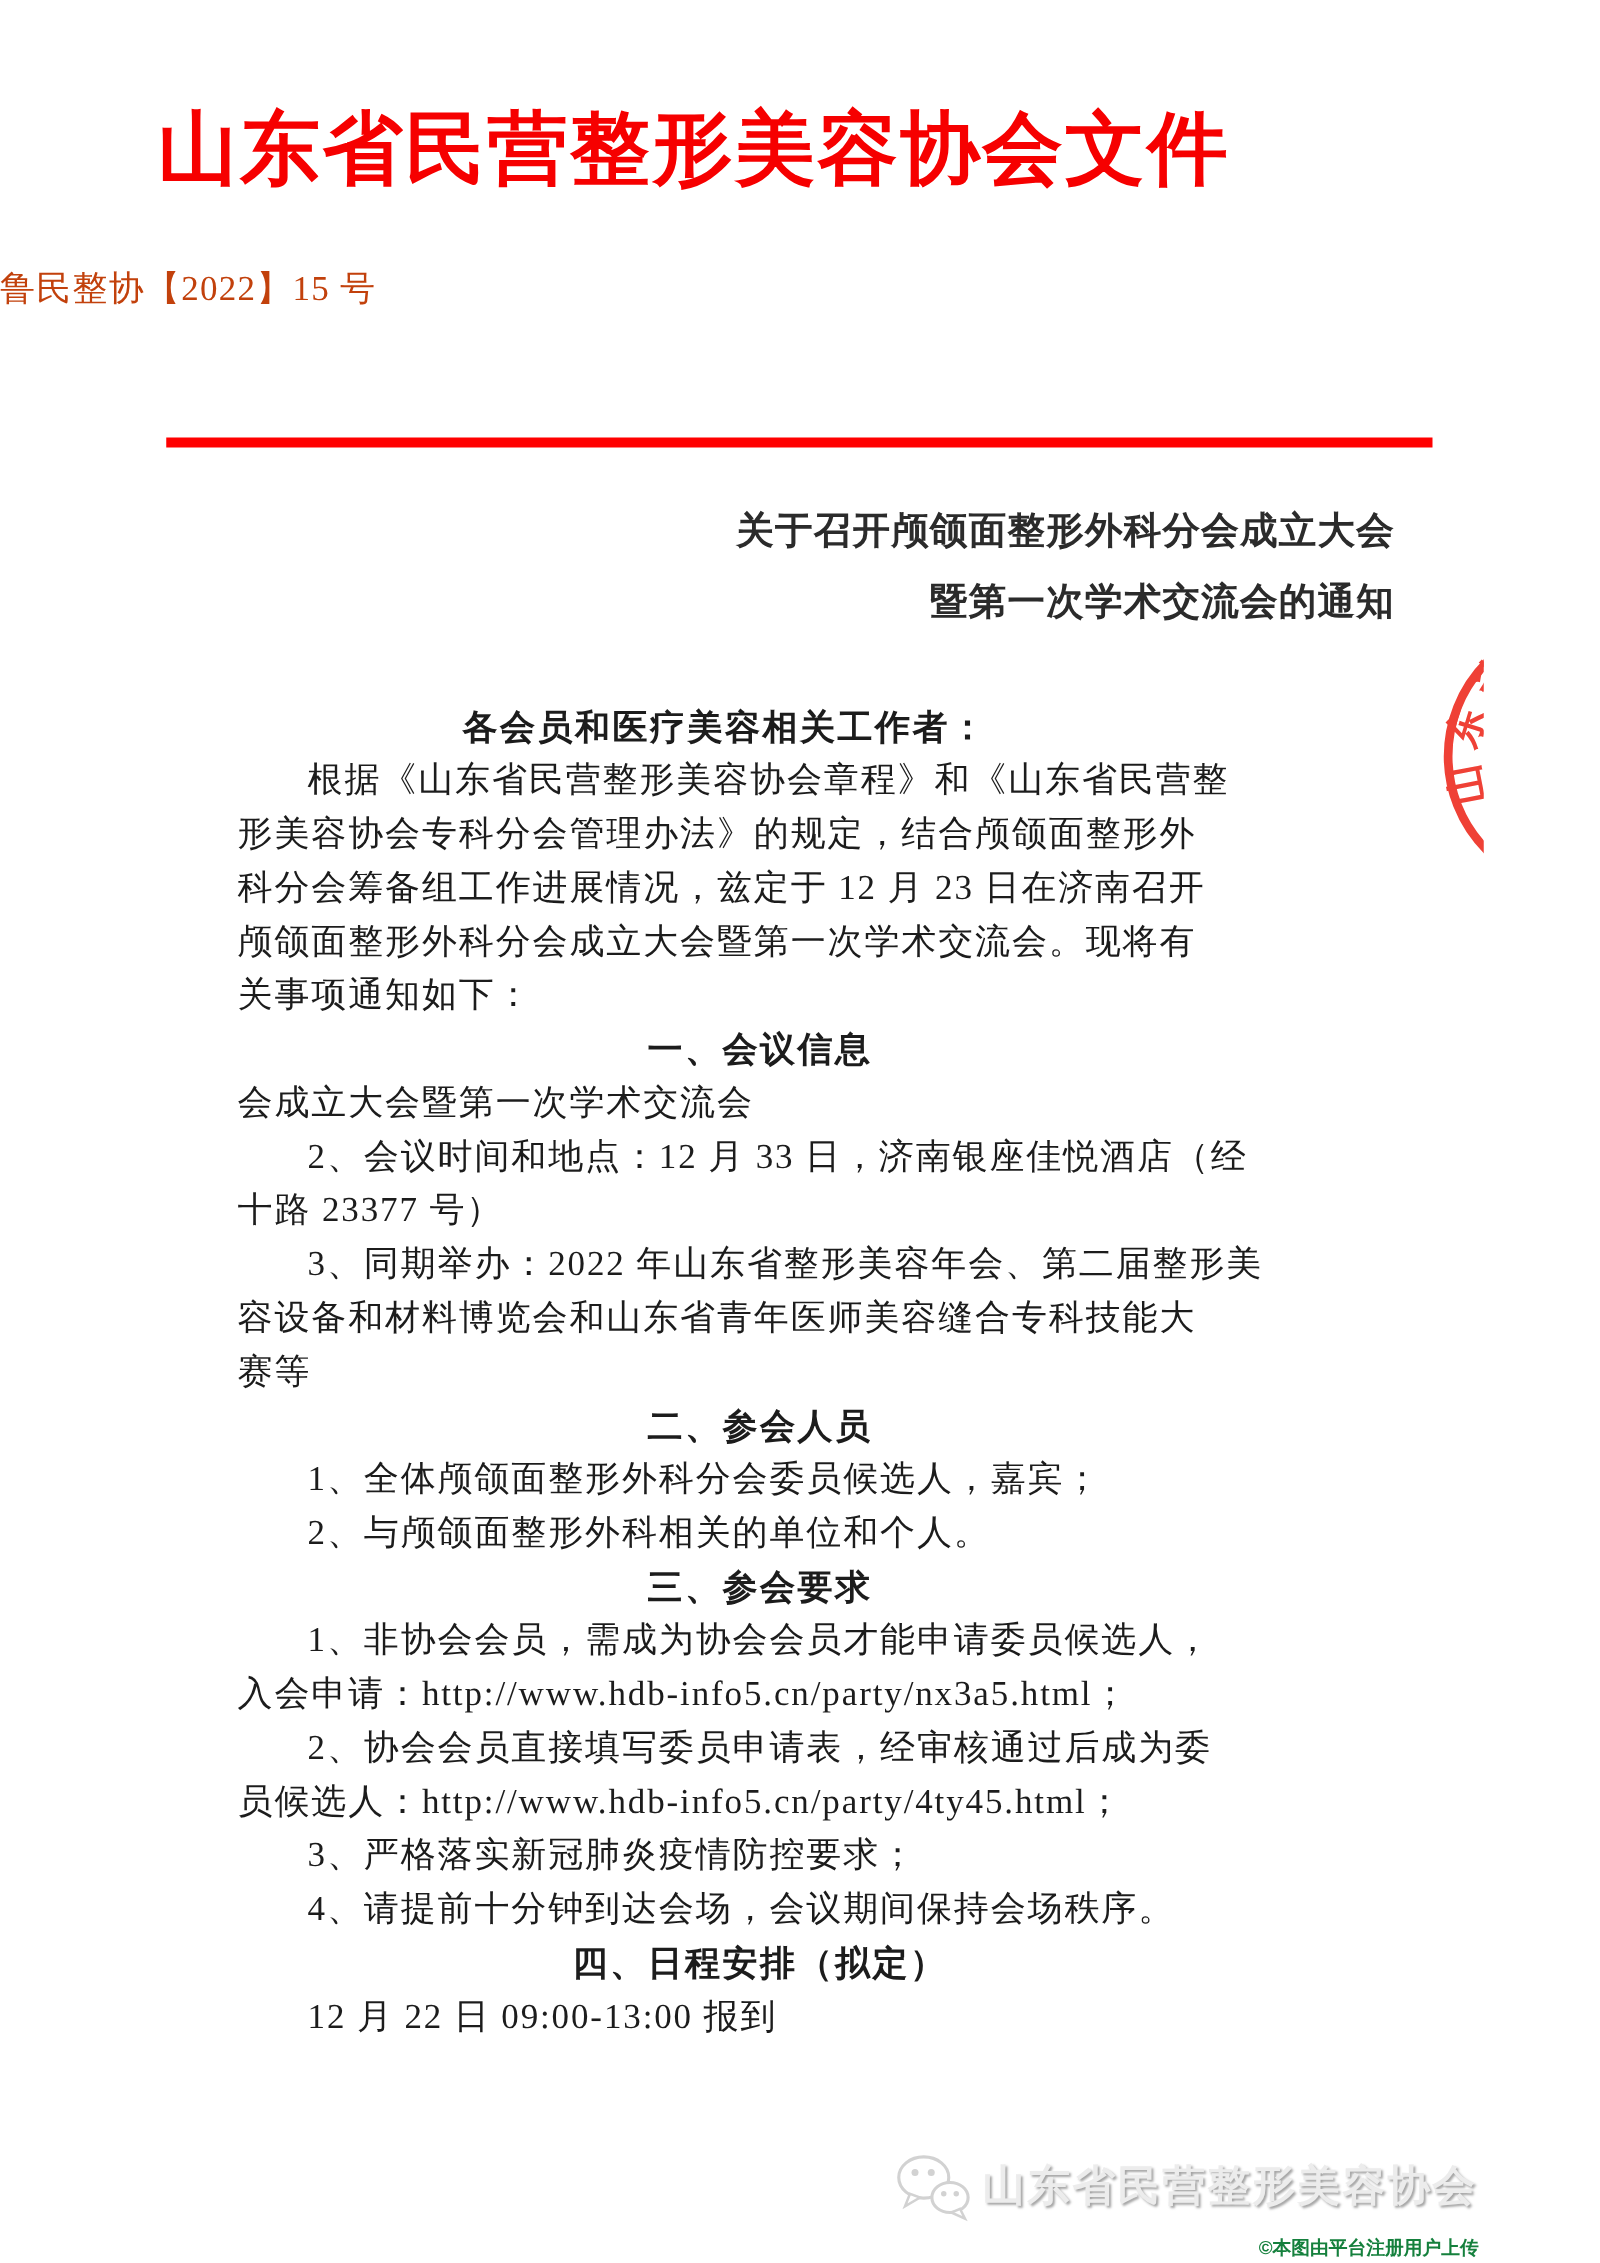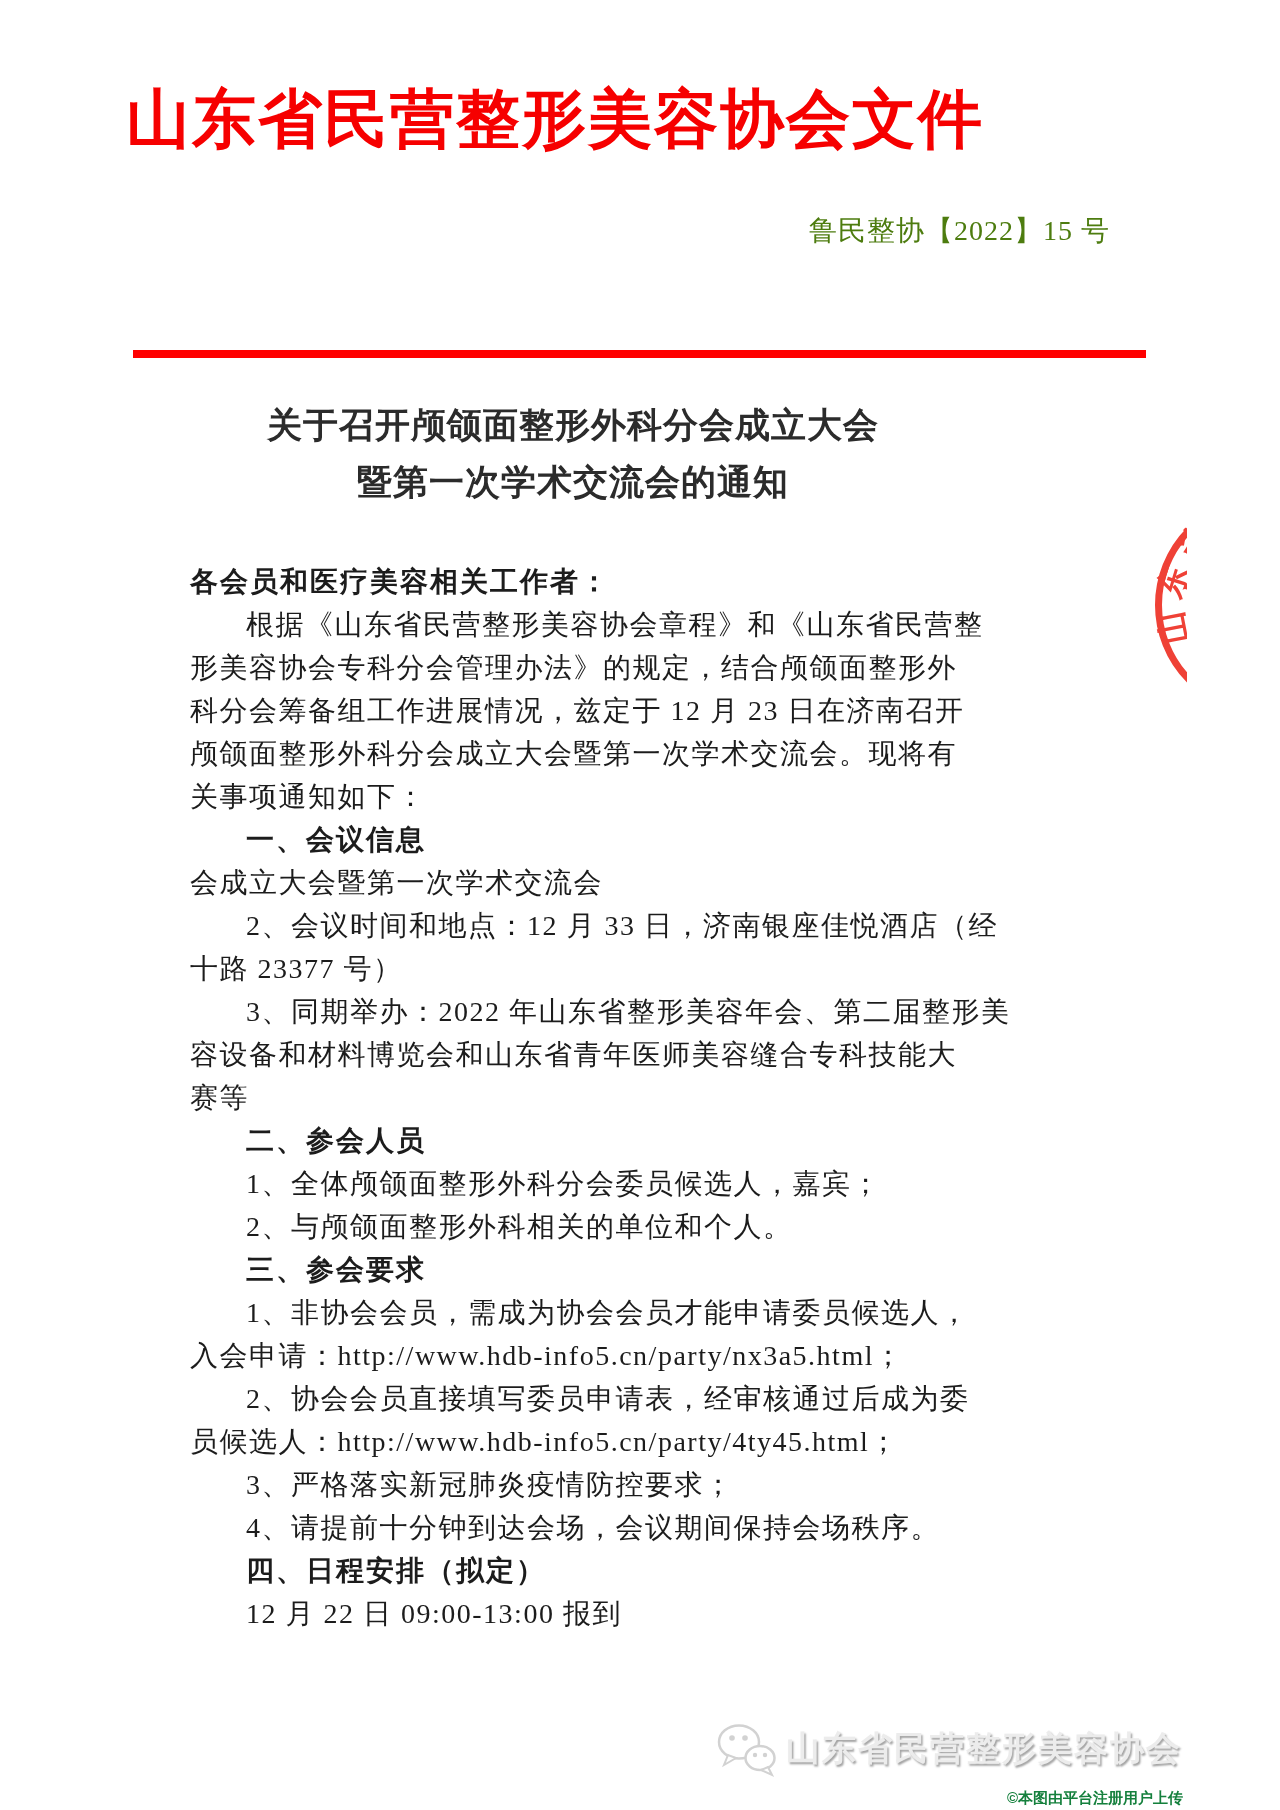--- a/index.html
+++ b/index.html
@@ -6,40 +6,40 @@
   .page{
     position:relative;width:1187px;height:1810px;background:#ffffff;
     overflow:hidden;font-family:"Liberation Serif",serif;
   }
   .red-head{
     position:absolute;top:76px;left:0;width:1110px;margin:0;
     text-align:center;font-family:"Liberation Sans",sans-serif;
     font-weight:bold;font-size:64px;letter-spacing:2px;color:#f60000;
   }
   .doc-no{
-    position:absolute;top:212px;left:0;width:1110px;text-align:right;
-    font-size:28px;color:#4d7c0f;letter-spacing:1px;
+    position:absolute;top:212px;left:0;width:1110px;text-align:left;
+    font-size:28px;color:#c2410c;letter-spacing:1px;
   }
   .red-rule{
     position:absolute;top:350px;left:133px;width:1013px;height:8px;
     background:#ff0000;
   }
   .doc-title{
-    position:absolute;top:396px;left:18px;width:1110px;text-align:center;
+    position:absolute;top:396px;left:6px;width:1110px;text-align:right;
     font-family:"Liberation Sans",sans-serif;font-weight:bold;
-    font-size:35px;line-height:57px;color:#2b2b2b;letter-spacing:1px;
+    font-size:30px;line-height:57px;color:#2b2b2b;letter-spacing:1px;
   }
   .body-lines{
     position:absolute;top:560px;left:190px;width:780px;
     font-size:28px;line-height:43px;color:#1c1c1c;letter-spacing:1.5px;
   }
   .line{white-space:nowrap;}
   .line.indent{padding-left:56px;}
   .line.bold{
-    font-family:"Liberation Sans",sans-serif;font-weight:bold;letter-spacing:2px;
+    font-family:"Liberation Sans",sans-serif;font-weight:bold;letter-spacing:2px;text-align:center;
   }
   .seal{position:absolute;left:1148px;top:488px;}
   .seal text{
     font-family:"Liberation Sans",sans-serif;font-weight:bold;
   }
   .footer-brand{
     position:absolute;left:714px;top:1720px;display:flex;align-items:center;gap:8px;
   }
   .footer-text{
     font-family:"Liberation Sans",sans-serif;font-weight:bold;

